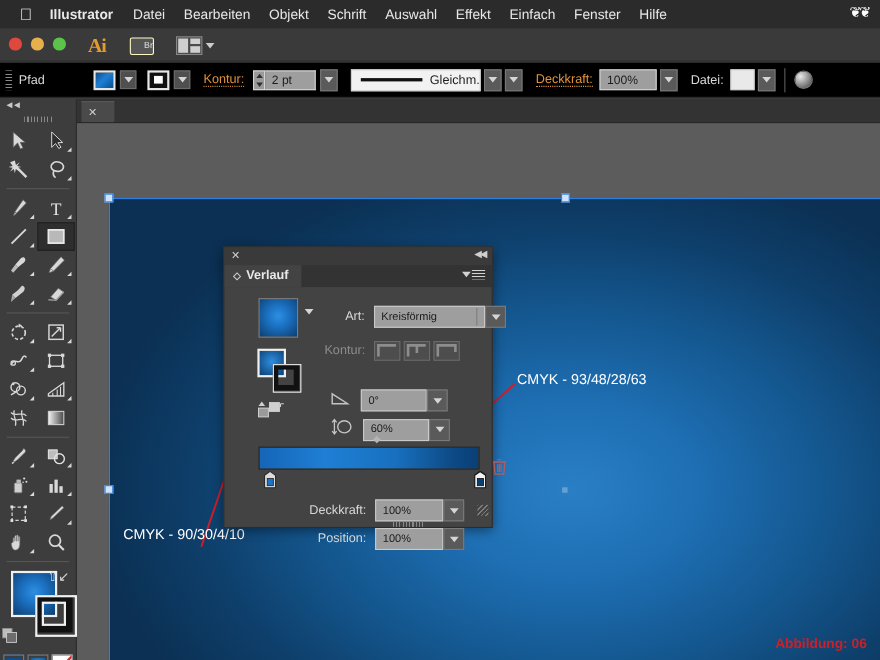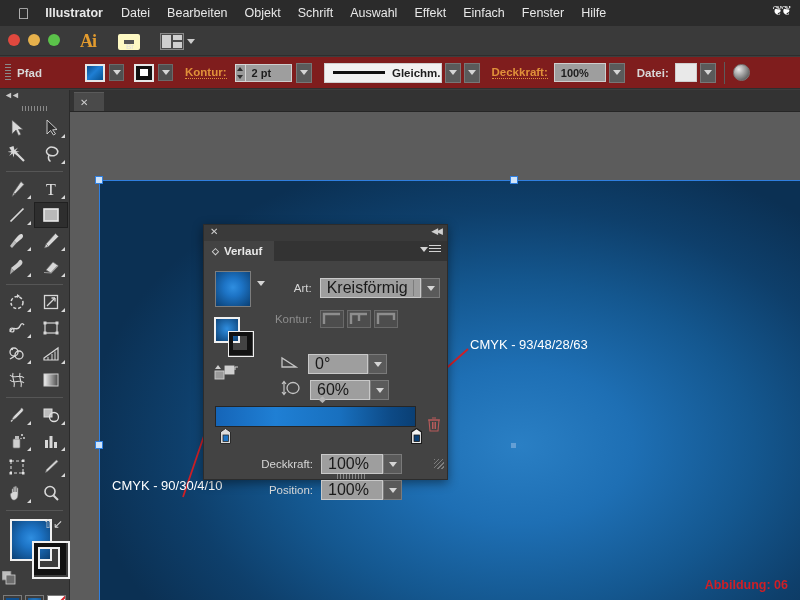--- a/index.html
+++ b/index.html
@@ -28,39 +28,39 @@
   }
   .traffic{ position:absolute; top:8px; display:flex; gap:8px; left:8px; }
   .dot{ width:12px; height:12px; border-radius:50%; }
   .dot.r{ background:#e0483e; } .dot.y{ background:#e6b14c;} .dot.g{ background:#5bc24a;}
   .ai-logo{
     position:absolute; left:80px; top:5px; font-size:18px; font-weight:bold;
     color:#e39b2e; font-family:"Liberation Serif", serif; letter-spacing:-1px;
   }
   .br-btn{
     position:absolute; left:118px; top:8px; width:22px; height:16px;
-    background:#555; border:6px solid #fef9c3; border-radius:2px;
+    background:#555; border:1px solid #fef9c3; border-radius:2px;
     color:#ddd; font-size:8px; text-align:right; line-height:14px;
   }
   .arrange-btn{
     position:absolute; left:160px; top:7px; width:24px; height:17px;
     border:1px solid #888; background:#4a4a4a;
   }
   .arrange-btn i{ position:absolute; display:block; background:#cfcfcf; }
   .arrange-btn .lft{ left:1px; top:1px; width:9px; height:13px;}
   .arrange-btn .tr{ left:12px; top:1px; width:9px; height:5px;}
   .arrange-btn .br{ left:12px; top:8px; width:9px; height:6px;}
   .arrange-car{ position:absolute; left:187px; top:13px;
     width:0;height:0;border-left:4px solid transparent;border-right:4px solid transparent;border-top:5px solid #ccc;}
 
   
   .ctrlbar{
     position:absolute; left:0; top:57px; width:800px; height:32px;
-    background:#7f1d1d; border-bottom:1px solid #2e2e2e;
-    display:flex; align-items:center;font-weight:bold;
+    background:#000000; border-bottom:1px solid #2e2e2e;
+    display:flex; align-items:center;
   }
   .grip{ width:6px; height:18px; margin-left:5px; margin-right:6px;
     background:repeating-linear-gradient(#8a8a8a 0 1px, transparent 1px 3px);}
   .ctrl-label{ color:#d8d8d8; font-size:11.5px; }
   .swatch-fill{
     width:20px;height:18px;border:2px solid #e6e6e6;
     background:linear-gradient(135deg,#0a4d8c,#1f7fd4 45%,#07508f);
   }
   .swatch-stroke{
     width:20px;height:18px;border:2px solid #e6e6e6;background:#111;
@@ -167,38 +167,38 @@
   .gp-topbar{ position:relative; height:16px; background:#3a3a3a; }
   .gp-close{ position:absolute; left:6px; top:1px; color:#cfcfcf; font-size:10px;}
   .gp-collapse{ position:absolute; right:6px; top:1px; color:#cfcfcf; font-size:9px; letter-spacing:-2px;}
   .gp-tabrow{ position:relative; height:20px; background:#333; }
   .gp-tab{ position:absolute; left:0; top:0; height:20px; background:#434343;
     color:#e8e8e8; font-size:11.5px; font-weight:bold; display:flex;align-items:center; padding:0 12px 0 8px;}
   .gp-tab .diamond{ margin-right:5px; font-size:9px; color:#cfcfcf;}
   .gp-menu{ position:absolute; right:6px; top:4px; color:#d2d2d2; font-size:10px; display:flex; align-items:center; gap:1px;}
   .gp-menu .bars{ display:inline-block; width:12px; height:9px;
     background:repeating-linear-gradient(#d2d2d2 0 1px, transparent 1px 3px);}
-  .gp-body{ position:relative; height:220px; }
+  .gp-body{ position:relative; height:220px;margin-left:20px; }
 
   .g-thumb{ position:absolute; left:11px; top:10px; width:36px;height:36px;border:1px solid #7d7d7d;
     background:radial-gradient(circle at 50% 45%,#2f8ee0 0%,#1d74c6 35%,#0b3f72 100%);}
   .g-thumb-car{ position:absolute; left:53px; top:25px; }
   .g-fs{ position:absolute; left:10px; top:56px; width:40px;height:40px;}
   .g-fs .f{ position:absolute; left:0; top:0; width:26px;height:26px;border:2px solid #f0f0f0;
     background:radial-gradient(circle at 50% 45%,#2f8ee0,#0b3f72);}
   .g-fs .s{ position:absolute; left:14px; top:14px; width:24px;height:24px;border:5px solid #111; }
   .g-fs .s::after{content:"";position:absolute;left:-5px;top:-5px;width:24px;height:24px;border:1px solid #f0f0f0;}
   .g-rev{ position:absolute; left:10px; top:103px; width:26px; height:18px;}
 
   .g-row{ position:absolute; display:flex; align-items:center; }
   .g-lbl{ color:#d6d6d6; font-size:11.5px; }
   .g-lbl.dim{ color:#8d8d8d; }
   .g-select{
     height:20px; background:#9e9e9e; border:1px solid #c9c9c9;
-    color:#1a1a1a; font-size:16px; display:flex; align-items:center; padding:0 6px;
+    color:#1a1a1a; font-size:10px; display:flex; align-items:center; padding:0 6px;
   }
   .g-select .vsep{ width:1px;height:16px;background:#7d7d7d; margin-left:auto;}
   .g-selbtn{ width:19px;height:20px;background:#5a5a5a;border:1px solid #7a7a7a;
     display:flex;align-items:center;justify-content:center;}
   .konturbtn{ width:24px;height:18px;background:#4d4d4d;border:1px solid #6a6a6a;margin-right:3px;}
 
   .gradbar-wrap{ position:absolute; left:11px; top:145px; width:222px; }
   .mid-diamond{ position:absolute; left:104px; top:-12px; color:#b5b5b5; font-size:9px;}
   .gradbar{
     width:201px; height:21px; border:1px solid #262626;

